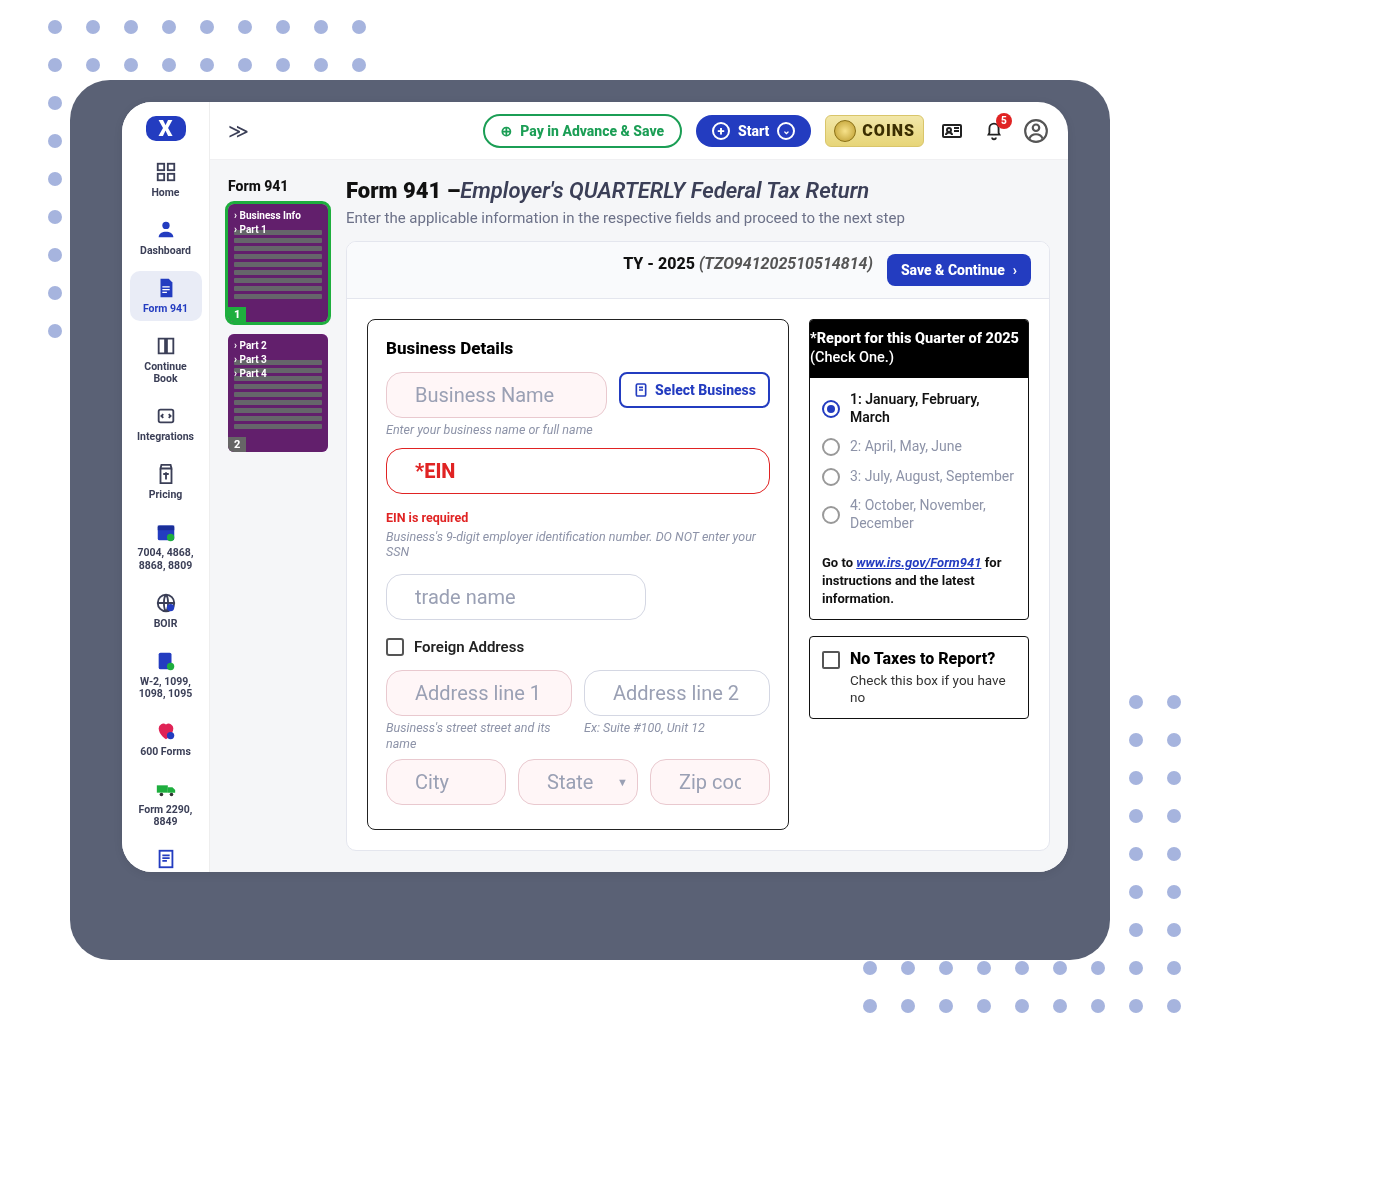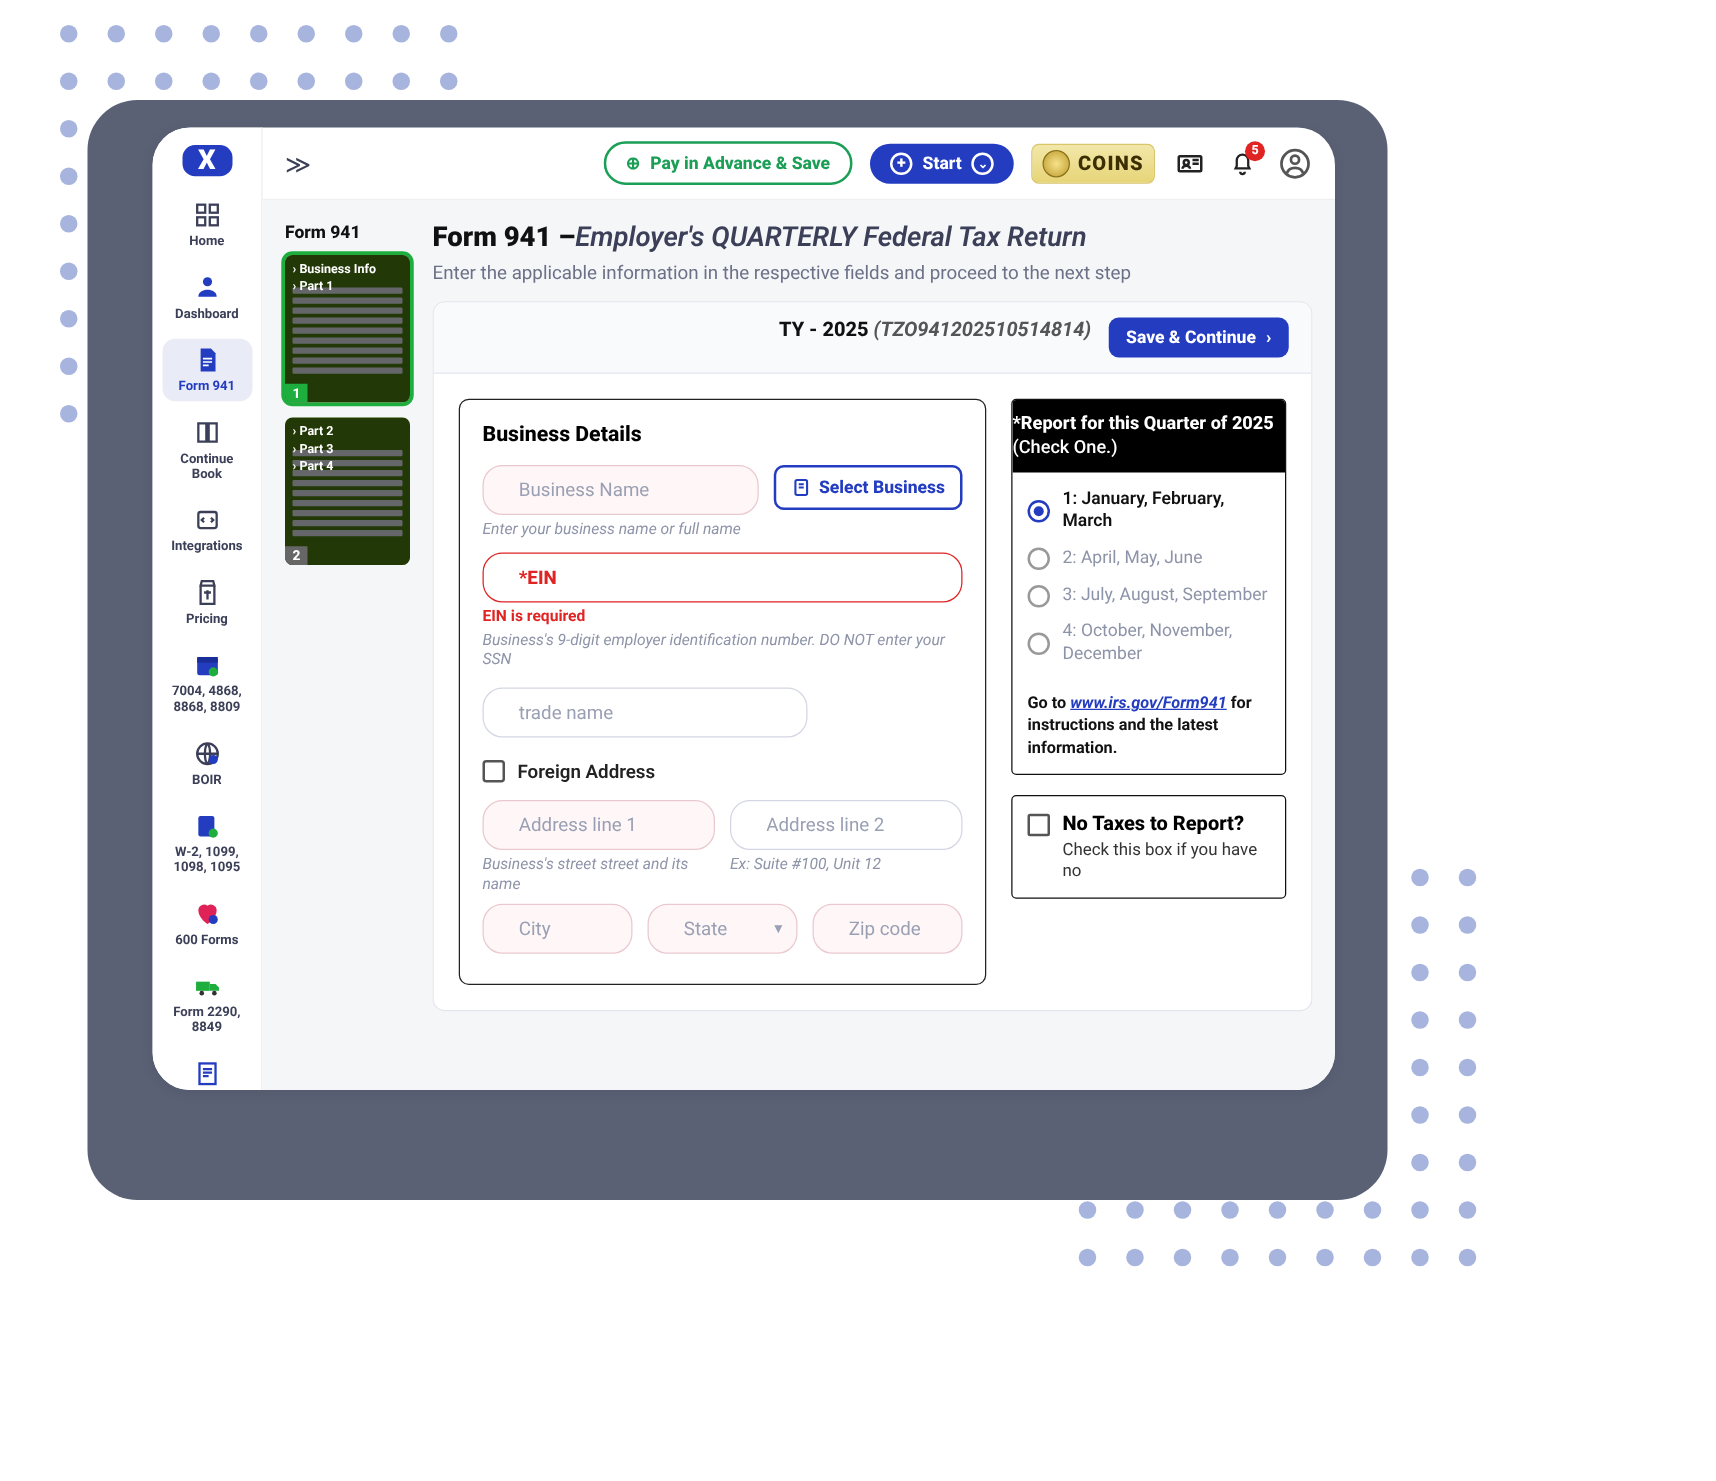--- a/index.html
+++ b/index.html
@@ -31,21 +31,21 @@
 .pill.primary { background: #233cc0; color: #fff; }
 .pill .chev { width: 18px; height: 18px; border: 2px solid #fff; border-radius: 50%; display: inline-flex; align-items: center; justify-content: center; font-size: 10px; }
 .coins { display: inline-flex; align-items: center; gap: 6px; font-weight: 900; letter-spacing: 1px; color: #3b2e00; border: 1px solid #d9c56a; border-radius: 6px; padding: 4px 8px; background: linear-gradient(#f2e7a9,#e7d578); }
 .coin-circle { width: 22px; height: 22px; border-radius: 50%; background: radial-gradient(#f7e28a,#bb9a2c); border: 1px solid #8a7016; }
 .icon-btn { width: 28px; height: 28px; display: flex; align-items: center; justify-content: center; color: #3b3f57; position: relative; cursor: pointer; }
 .badge-count { position: absolute; top: -4px; right: -4px; background: #e02323; color: #fff; font-size: 10px; font-weight: 800; border-radius: 50%; width: 16px; height: 16px; display: flex; align-items: center; justify-content: center; }
 
 .content { flex: 1; background: #f5f6f8; padding: 18px; display: flex; gap: 18px; overflow: hidden; }
 .thumb-col { width: 100px; }
 .thumb-title { font-weight: 800; font-size: 14px; margin-bottom: 10px; color: #111; }
-.thumb { position: relative; width: 100px; height: 118px; border-radius: 6px; background: #4d7c0f; margin-bottom: 12px; overflow: hidden; }
+.thumb { position: relative; width: 100px; height: 118px; border-radius: 6px; background: #d946ef; margin-bottom: 12px; overflow: hidden; }
 .thumb.active { outline: 3px solid #1eae3e; }
 .thumb .ov { position: absolute; inset: 0; background: rgba(0,0,0,.55); padding: 6px; color: #fff; font-size: 10px; font-weight: 700; display: flex; flex-direction: column; gap: 3px; }
 .thumb .num { position: absolute; bottom: 0; left: 0; background: #1eae3e; color: #fff; font-weight: 800; font-size: 11px; padding: 1px 6px; }
 .thumb .num.grey { background: #666; }
 .thumb .lines { position: absolute; top: 26px; left: 6px; right: 6px; bottom: 6px; display: flex; flex-direction: column; gap: 3px; }
 .thumb .lines span { height: 5px; background: #dfe3ea; border-radius: 1px; }
 
 .form-col { flex: 1; overflow: hidden; }
 .page-title { font-size: 22px; color: #111; }
 .page-title b { font-weight: 900; }
@@ -56,25 +56,25 @@
 .card-head { display: flex; align-items: flex-start; justify-content: flex-end; gap: 14px; padding: 12px 18px; border-bottom: 1px solid #e4e6ee; background: #f9fafc; }
 .ty-label { font-weight: 800; color: #111; font-size: 16px; }
 .ty-label i { font-style: italic; font-weight: 700; color: #555; }
 .save-btn { background: #233cc0; color: #fff; border-radius: 8px; padding: 8px 14px; font-weight: 800; font-size: 14px; display: inline-flex; align-items: center; gap: 8px; cursor: pointer; }
 
 .card-body { padding: 20px; display: flex; gap: 20px; }
 .left-panel { flex: 1; border: 1px solid #222; border-radius: 8px; padding: 18px; }
 .section-h { font-weight: 800; font-size: 17px; margin-bottom: 14px; }
 .row { display: flex; gap: 12px; align-items: flex-start; margin-bottom: 6px; }
 .field { flex: 1; }
-.input { width: 100%; border: 1px solid #d4d7e3; border-radius: 16px; padding: 10px 28px; font-size: 15px; color: #333; background: #fff; }
+.input { width: 100%; border: 1px solid #d4d7e3; border-radius: 16px; padding: 10px 28px; font-size: 20px; color: #333; background: #fff; }
 .input::placeholder { color: #9aa0b4; }
 .input.pink { background: #fff6f7; border-color: #e9c9cf; }
 .input.err { border: 1.5px solid #e02323; }
-.err-text { color: #e02323; font-size: 12.5px; font-weight: 700; margin-top: 4px; }
+.err-text { color: #e02323; font-size: 12.5px; font-weight: 700; margin-top: 16px; }
 .hint { color: #8d93a8; font-size: 12.5px; font-style: italic; margin-top: 4px; line-height: 1.25; }
 .req { color: #e02323; font-weight: 800; }
 .select-biz { border: 2px solid #233cc0; color: #233cc0; border-radius: 8px; padding: 8px 12px; font-weight: 800; font-size: 14px; display: inline-flex; align-items: center; gap: 6px; white-space: nowrap; cursor: pointer; }
 
 .chk-row { display: flex; align-items: center; gap: 10px; margin: 18px 0 14px; }
 .chk-box { width: 18px; height: 18px; border: 2px solid #555; border-radius: 3px; cursor: pointer; }
 .chk-label { font-size: 15px; font-weight: 600; color: #222; }
 
 .right-panel { width: 220px; display: flex; flex-direction: column; gap: 16px; }
 .q-box { border: 1px solid #111; border-radius: 4px; overflow: hidden; }

